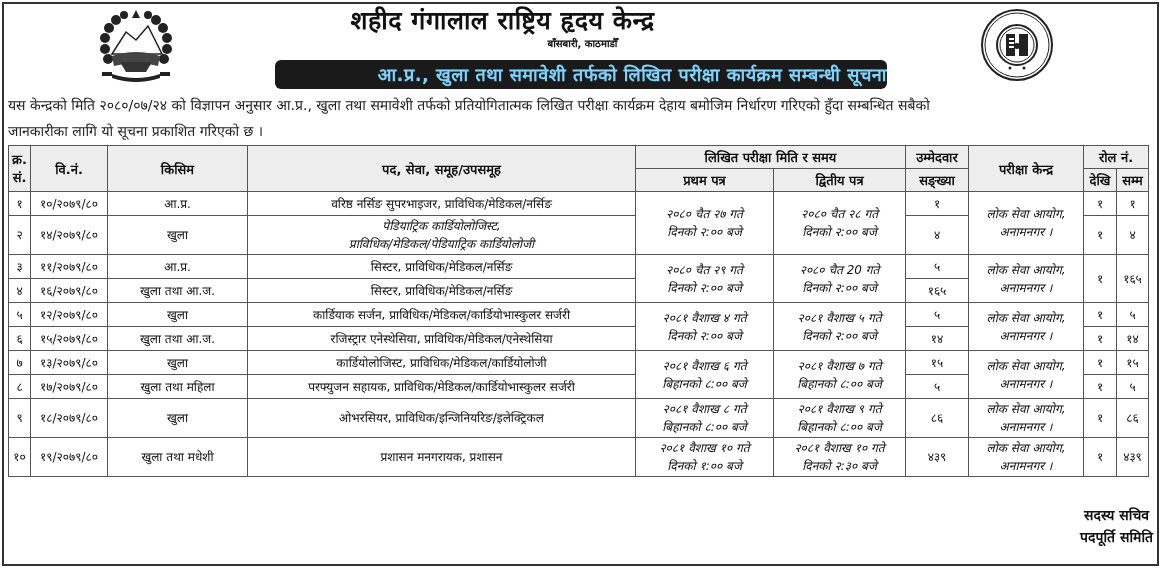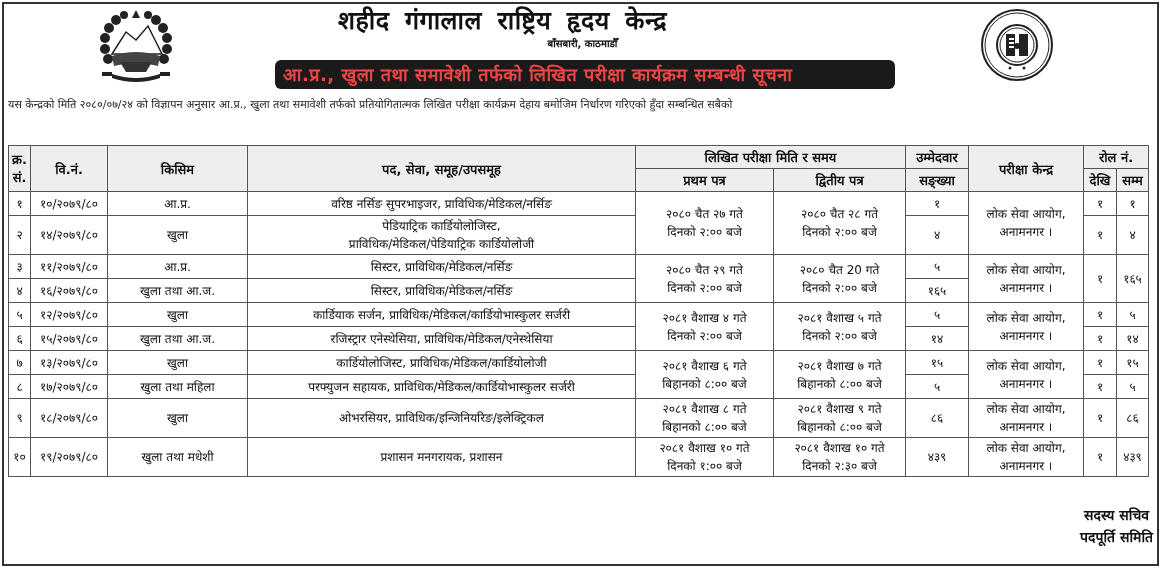--- a/index.html
+++ b/index.html
@@ -3,35 +3,35 @@
 <meta charset="utf-8">
 <style>
   html, body { margin:0; padding:0; background:#ffffff; }
   body { width:1165px; height:570px; overflow:hidden; position:relative;
          font-family:"DejaVu Sans", sans-serif; color:#111; }
   .frame { position:absolute; left:2px; top:2px; width:1157px; height:564px;
            border:2px solid #333; box-sizing:border-box; }
   .logo-left { position:absolute; left:96px; top:6px; width:80px; height:80px; }
   .logo-right { position:absolute; left:980px; top:8px; width:74px; height:74px; }
   .title { position:absolute; left:0; width:1005px; top:2px; text-align:center;
-           font-size:25px; font-weight:bold; letter-spacing:0.5px;font-family:Liberation Mono, monospace; }
+           font-size:25px; font-weight:bold; letter-spacing:0.5px; }
   .subtitle { position:absolute; left:0; width:1165px; top:36px; text-align:center;
               font-size:10px; font-weight:bold; }
   .banner { position:absolute; left:275px; top:60px; width:612px; height:29px;
-            background:#1a1a1a; color:#ef4444; border-radius:6px; text-align:left;
-            font-size:18px; line-height:29px; font-weight:bold; letter-spacing:0.5px;padding-left:8px; }
-  .intro { position:absolute; left:8px; top:92px; width:1150px; font-size:11px;
+            background:#1a1a1a; color:#7dd3fc; border-radius:6px; text-align:right;
+            font-size:18px; line-height:29px; font-weight:bold; letter-spacing:0.5px; }
+  .intro { position:absolute; left:8px; top:92px; width:1150px; font-size:14px;
            line-height:26px; color:#222; text-align:justify; }
   table.sched { position:absolute; left:8px; top:145px; width:958px;
                 border-collapse:collapse; table-layout:fixed; font-size:12px; }
   table.sched th, table.sched td { border:1px solid #555; text-align:center;
                 vertical-align:middle; padding:0 2px; overflow:hidden; white-space:nowrap; }
   table.sched th { background:#eeeeee; font-weight:bold; font-size:13px; height:22px; }
   table.sched td { height:23px; line-height:18px; }
-  table.sched td.wrap { white-space:normal; }
+  table.sched td.wrap { white-space:normal;font-style:italic; }
   .sign { position:absolute; right:12px; top:504px; text-align:center;
           font-size:14px; font-weight:bold; line-height:22px; }
 </style>
 </head>
 <body>
 
 <div class="frame"></div>
 
 <svg class="logo-left" viewBox="0 0 80 80">
   <g fill="#222">
@@ -71,20 +71,21 @@
   <circle cx="30" cy="60" r="1.5" fill="#222"></circle>
     <circle cx="44" cy="60" r="1.5" fill="#222"></circle>
 </svg>
 
 <div class="title">शहीद गंगालाल राष्ट्रिय हृदय केन्द्र</div>
 <div class="subtitle">बाँसबारी, काठमाडौँ</div>
 <div class="banner">आ.प्र., खुला तथा समावेशी तर्फको लिखित परीक्षा कार्यक्रम सम्बन्धी सूचना</div>
 
 <div class="intro">
   <span>यस केन्द्रको मिति २०८०/०७/२४ को विज्ञापन अनुसार आ.प्र., खुला तथा समावेशी तर्फको प्रतियोगितात्मक लिखित परीक्षा कार्यक्रम देहाय बमोजिम निर्धारण गरिएको हुँदा सम्बन्धित सबैको</span><br>
+  <span>जानकारीका लागि यो सूचना प्रकाशित गरिएको छ ।</span>
 </div>
 
 <table class="sched">
   <colgroup>
     <col style="width:22px">
       <col style="width:77px">
       <col style="width:140px">
       <col style="width:388px">
     <col style="width:138px">
       <col style="width:132px">

